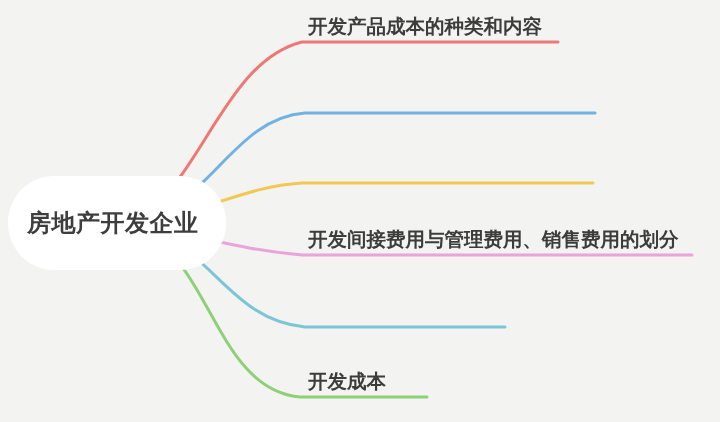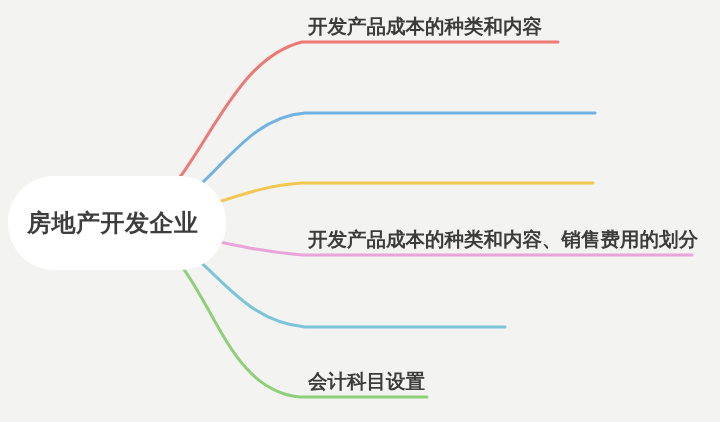--- a/index.html
+++ b/index.html
@@ -65,16 +65,16 @@
     <path d="M 150 238 C 210 268, 220 390, 300 397 L 427 397" stroke="#8ED078"></path>
   </svg>
 
   <div class="root-node" style="background: rgb(255, 255, 255);">
     <div class="root-text" style="color: rgb(61, 61, 61);">
       <div>房地产开发企业</div>
     </div>
   </div>
 
   <div class="branch-label" style="top:13px">开发产品成本的种类和内容</div>
-  <div class="branch-label" style="top:226px">开发产品成本的种类和内容、销售费用的划分</div>
-  <div class="branch-label" style="top:368px">会计科目设置</div>
+  <div class="branch-label" style="top:226px">开发间接费用与管理费用、销售费用的划分</div>
+  <div class="branch-label" style="top:368px">开发成本</div>
 
 </div>
 
 </body></html>

